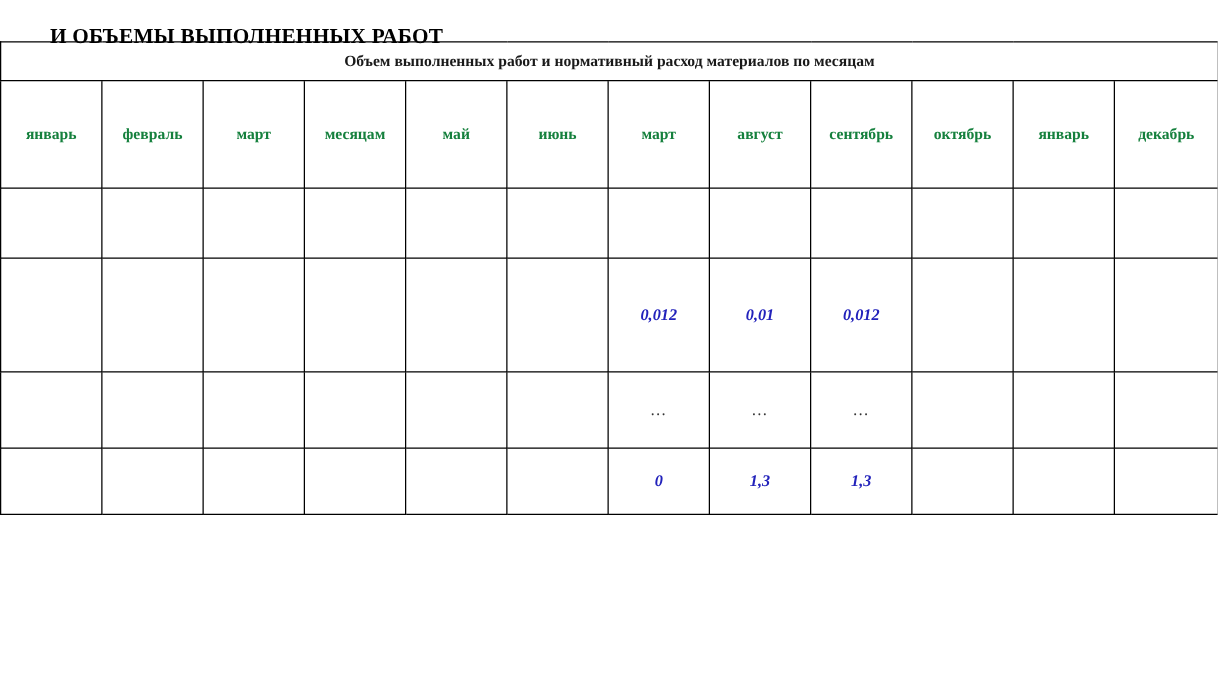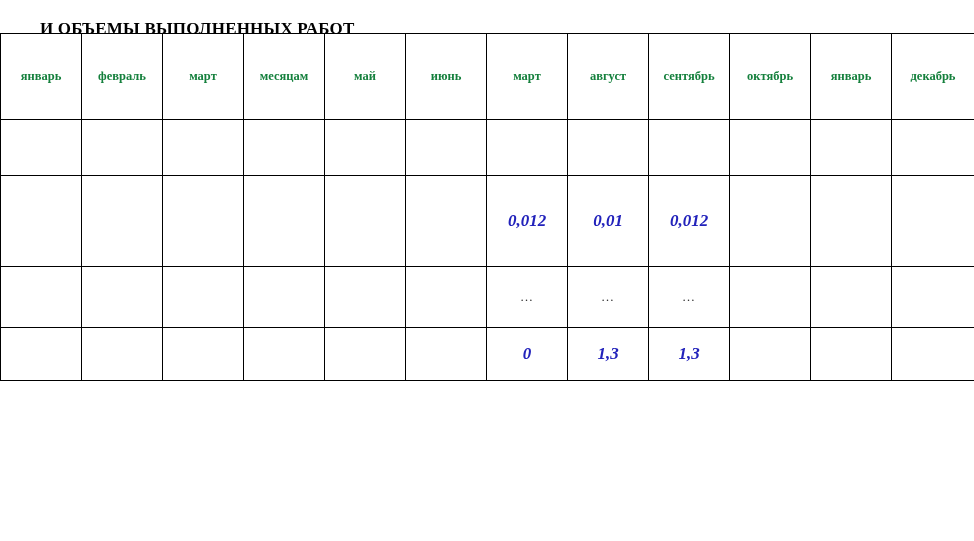--- a/index.html
+++ b/index.html
@@ -54,21 +54,21 @@
   }
   .month-cell {
     height: 85px;
     font-family: "Liberation Serif", serif;
     font-size: 12.5px;
     font-weight: bold;
     color: #15803d;
   }
   .data-cell {
     font-family: "Liberation Serif", serif;
-    font-size: 17px;
+    font-size: 13px;
     font-style: italic;
     font-weight: bold;
     color: #2222bb;
     vertical-align: bottom;
   }
   .row-h1 td { height: 55px; }
   .row-h2 td { height: 90px; }
   .row-h3 td { height: 90px; }
   .row-h4 td { height: 60px; }
   .row-h5 td { height: 52px; }
@@ -97,20 +97,23 @@
         <col style="width:81px">
         <col style="width:81px">
       <col style="width:81px">
         <col style="width:81px">
         <col style="width:81px">
       <col style="width:81px">
         <col style="width:81px">
         <col style="width:83px">
     </colgroup>
     <tbody>
+      <tr>
+        <td class="banner-cell" colspan="12">Объем выполненных работ и нормативный расход материалов по месяцам</td>
+      </tr>
 
       <tr>
         <td class="month-cell">январь</td>
         <td class="month-cell">февраль</td>
         <td class="month-cell">март</td>
         <td class="month-cell">месяцам</td>
         <td class="month-cell">май</td>
         <td class="month-cell">июнь</td>
         <td class="month-cell">март</td>
         <td class="month-cell">август</td>

